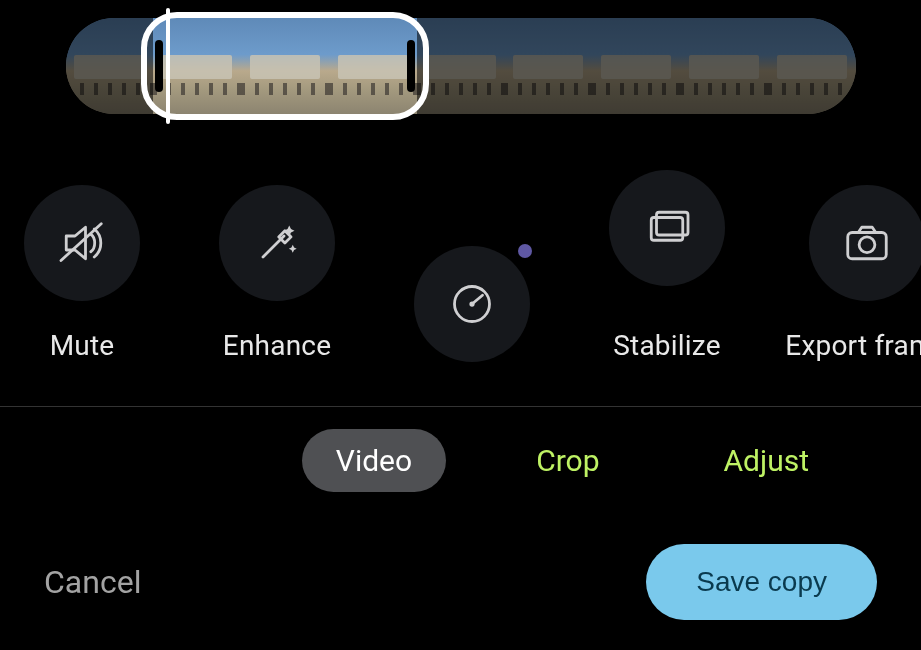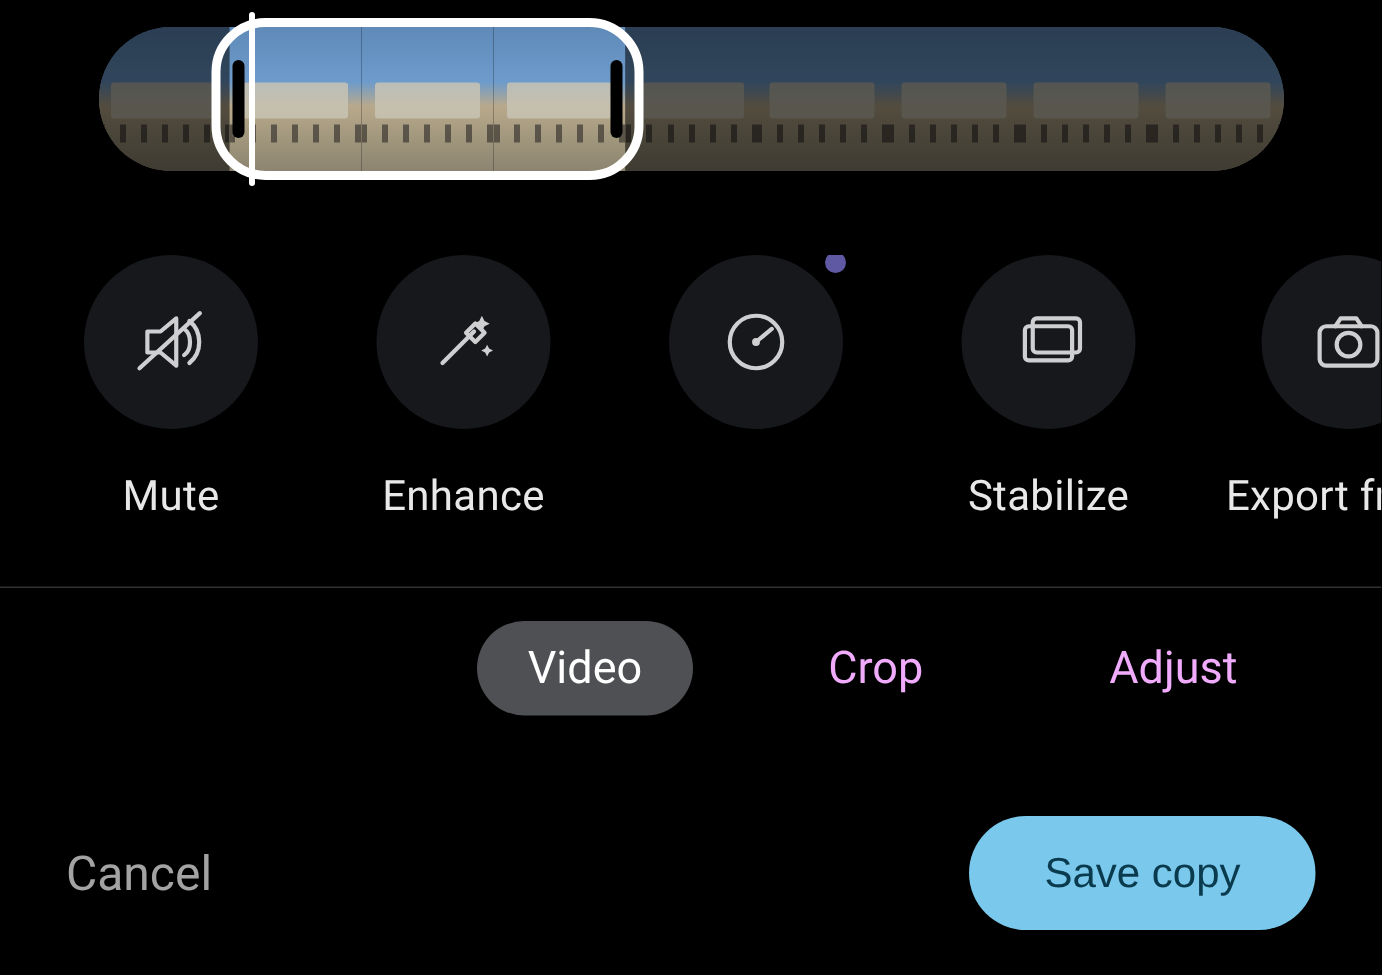--- a/index.html
+++ b/index.html
@@ -10,32 +10,32 @@
   .timeline { position: absolute; inset: 0; border-radius: 48px; overflow: hidden; display: flex; }
   .frame { flex: 1 0 auto; height: 100%; background: linear-gradient(to bottom, #5f8ab8 0%, #6d9bcb 38%, #b9a98c 55%, #a3997e 75%, #8c8470 100%); position: relative; }
   .frame.dim::after { content:""; position:absolute; inset:0; background: rgba(0,0,0,0.55); }
   .frame .bldg { position:absolute; bottom:36%; left:10%; right:10%; height:24px; background: rgba(200,195,180,0.85); border-radius:2px; }
   .frame .ppl { position:absolute; bottom:20%; left:0; right:0; height:12px; background: repeating-linear-gradient(90deg, rgba(60,55,50,0.7) 0 4px, transparent 4px 14px); }
   .sel-window { position:absolute; top:-6px; height:108px; border: 6px solid #fff; border-radius: 36px; pointer-events:none; }
   .handle { position:absolute; top:22px; width:8px; height:52px; background:#000; border-radius:4px; }
   .playhead { position:absolute; top:-10px; width:4px; height:116px; background:#fff; border-radius:2px; }
 
   
-  .tools { margin-top: 56px; display:flex; gap: 60px; padding-left: 54px; overflow: hidden; white-space: nowrap; }
+  .tools { margin-top: 56px; display:flex; gap: 60px; padding-left: 22px; overflow: hidden; white-space: nowrap; align-items: flex-end; }
   .tool { display:flex; flex-direction:column; align-items:center; width:120px; flex:0 0 auto; cursor:pointer; position:relative; }
   .tool-circle { width:116px; height:116px; border-radius:50%; background:#16181c; display:flex; align-items:center; justify-content:center; position:relative; }
   .tool-label { margin-top: 28px; font-size: 28px; color:#e8e8e8; letter-spacing:0.2px; }
   .badge { position:absolute; top:-2px; right:-2px; width:14px; height:14px; border-radius:50%; background:#5f58a3; }
   .tool svg { width:56px; height:56px; fill:none; stroke:#cfcfd1; stroke-width:3.2; stroke-linecap:round; stroke-linejoin:round; }
 
   .divider { margin-top: 44px; height:1px; width:100%; background:#333; }
 
   
-  .tabs { margin-top: 22px; display:flex; align-items:center; justify-content:flex-end; gap:56px; padding-right:62px; }
-  .tab { font-size:30px; color:#f0abfc; padding:14px 34px; border-radius:36px; cursor:pointer; }
+  .tabs { margin-top: 22px; display:flex; align-items:center; justify-content:flex-end; gap:56px; padding-right:78px; }
+  .tab { font-size:30px; color:#bef264; padding:14px 34px; border-radius:36px; cursor:pointer; }
   .tab.active { background:#4f5053; color:#fff; }
 
   
   .actions { position:absolute; bottom:30px; left:0; right:0; display:flex; align-items:center; justify-content:space-between; padding:0 44px; }
   .cancel { font-size:32px; color:#a3a3a3; cursor:pointer; }
   .save { background:#7ac9ec; color:#0a3a4e; font-size:28px; font-weight:500; padding:22px 50px; border-radius:46px; cursor:pointer; border:none; }
 </style>
 </head>
 <body>
 
@@ -103,21 +103,21 @@
       <div class="tool-label">Enhance</div>
     </div>
     <div class="tool" style="width: 120px;">
       <div class="tool-circle">
         <svg viewBox="0 0 64 64">
           <use href="#speed-icon"></use>
         </svg>
         <div class="badge"></div>
       </div>
     </div>
-    <div class="tool" style="width: 150px;">
+    <div class="tool" style="width: 150px; gap: 15px;">
       <div class="tool-circle">
         <svg viewBox="0 0 64 64">
           <use href="#stabilize-icon"></use>
         </svg>
       </div>
       <div class="tool-label">Stabilize</div>
     </div>
     <div class="tool" style="width: 130px;">
       <div class="tool-circle">
         <svg viewBox="0 0 64 64">

